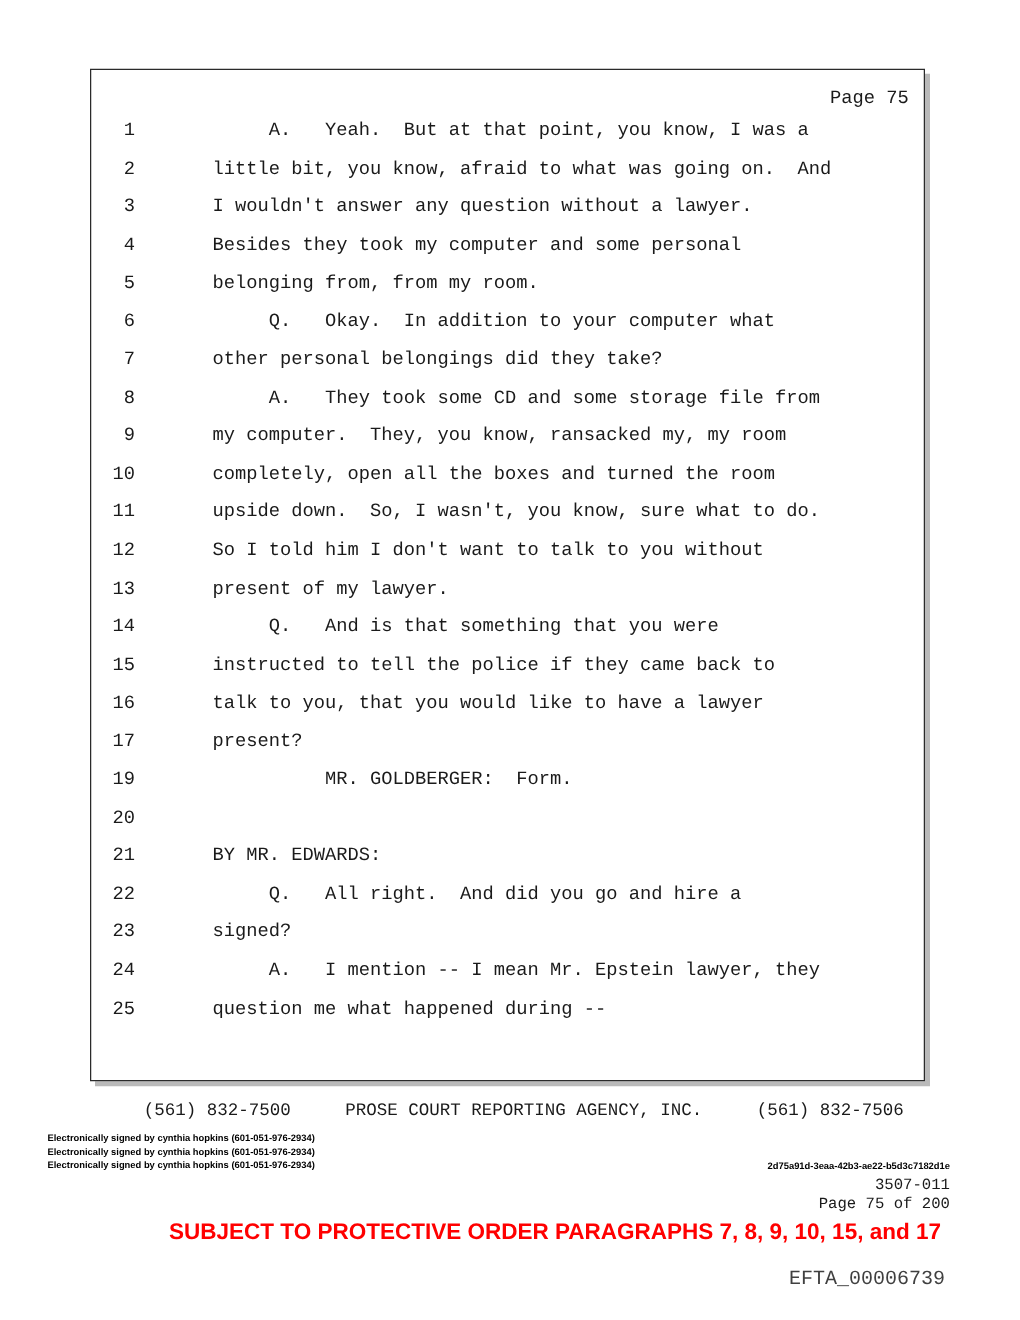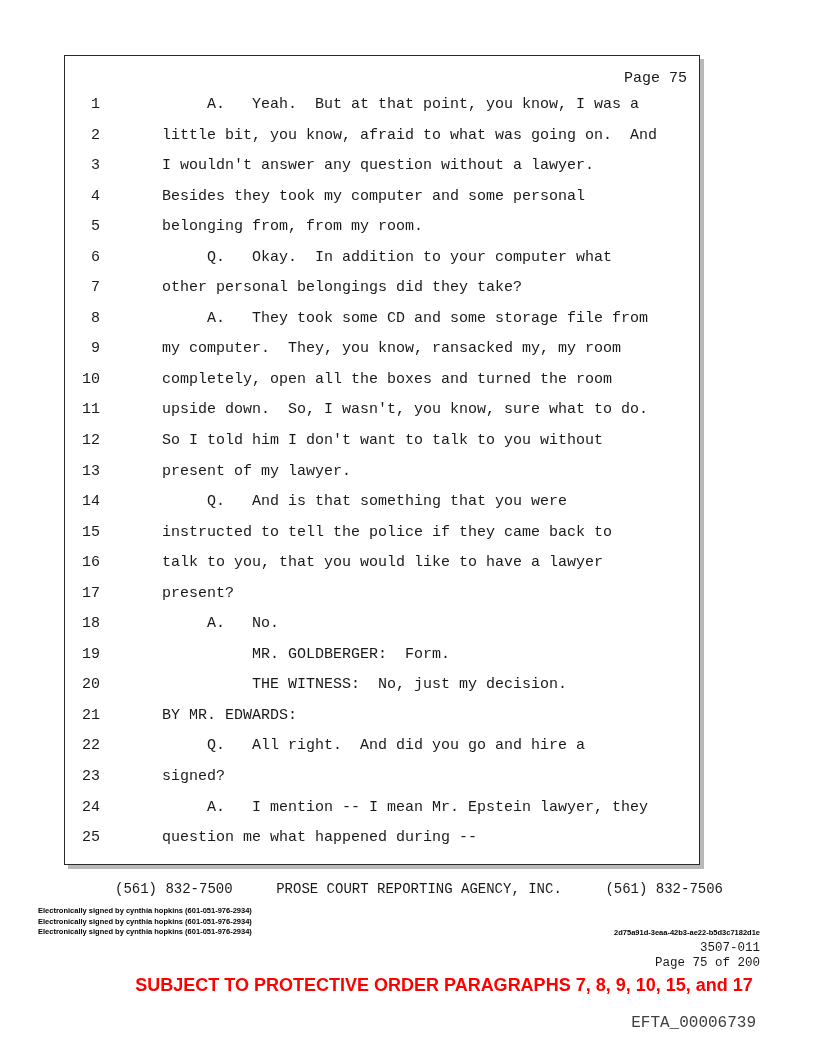--- a/index.html
+++ b/index.html
@@ -9,25 +9,26 @@
     position: relative;
     font-family: "Liberation Sans", sans-serif;
     color: #1a1a1a;
     overflow: hidden;
   }
   .mono { font-family: "Liberation Mono", "DejaVu Sans Mono", monospace; }
   .serif { font-family: Liberation Mono, monospace; }
 
   .sheet {
     position: absolute;
-    left: 64px; top: 55px;
+    left: 72px; top: 55px;
     width: 634px; height: 808px;
     background: #ffffff;
     border: 1px solid #2a2a2a;
     box-shadow: 4px 4px 0 #b9b9b9;
+    padding-left: 32px;
   }
   .page-label {
     position: absolute;
     top: 14px; right: 12px;
     font-size: 15px;
     letter-spacing: 0;
   }
   .lines {
     position: absolute;
     top: 40px; left: 0; right: 0;
@@ -164,30 +165,25 @@
         </div>
         <div class="line">
           <span class="num">16</span>
           <span class="txt">talk to you, that you would like to have a lawyer</span>
         </div>
         <div class="line">
           <span class="num">17</span>
           <span class="txt">present?</span>
         </div>
         <div class="line">
-          <span class="num">18</span>
-          <span class="txt">     A.   No.</span>
-        </div>
-        <div class="line">
           <span class="num">19</span>
           <span class="txt">          MR. GOLDBERGER:  Form.</span>
         </div>
         <div class="line">
           <span class="num">20</span>
-          <span class="txt">          THE WITNESS:  No, just my decision.</span>
         </div>
         <div class="line">
           <span class="num">21</span>
           <span class="txt">BY MR. EDWARDS:</span>
         </div>
         <div class="line">
           <span class="num">22</span>
           <span class="txt">     Q.   All right.  And did you go and hire a</span>
         </div>
         <div class="line">

